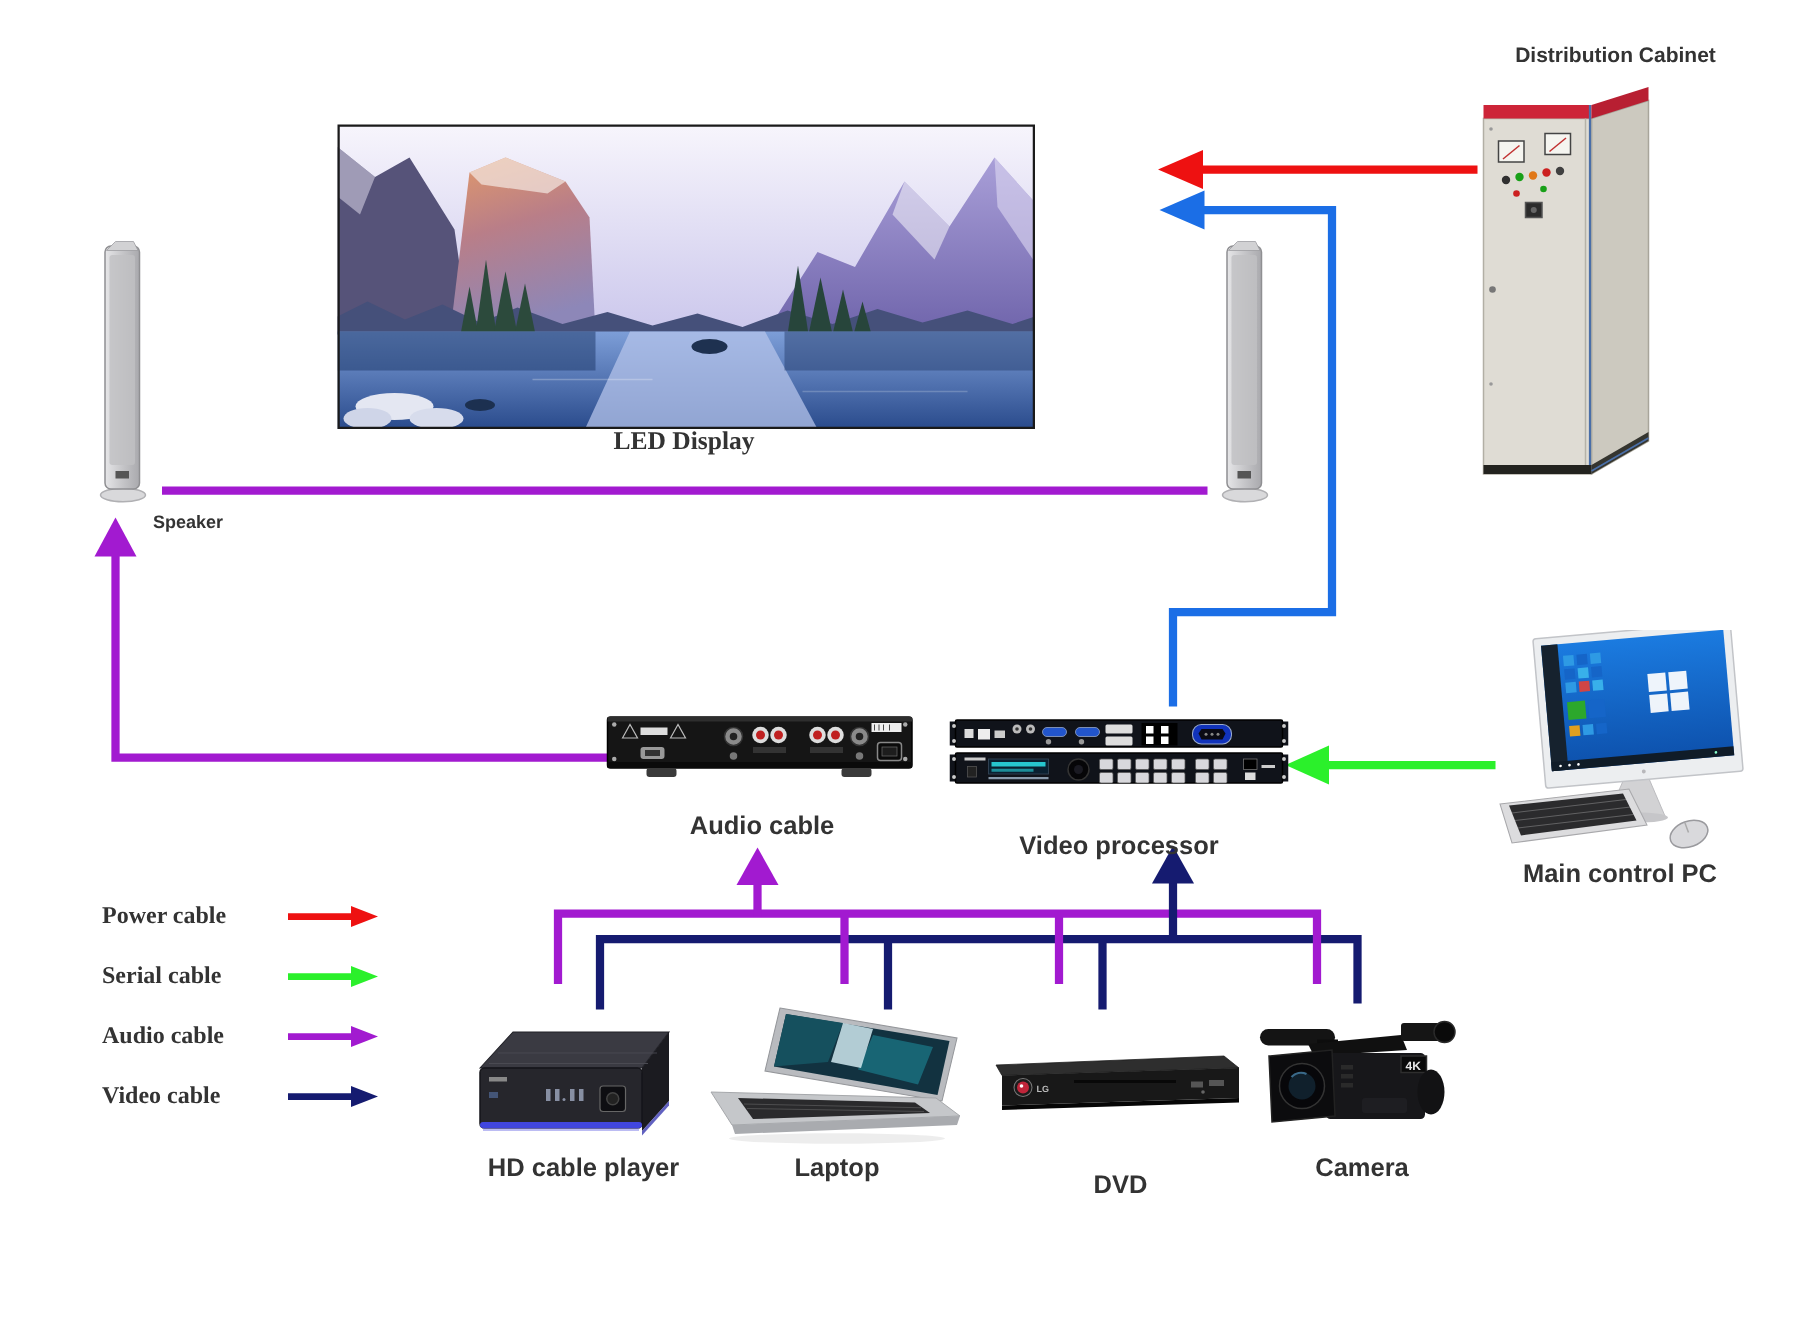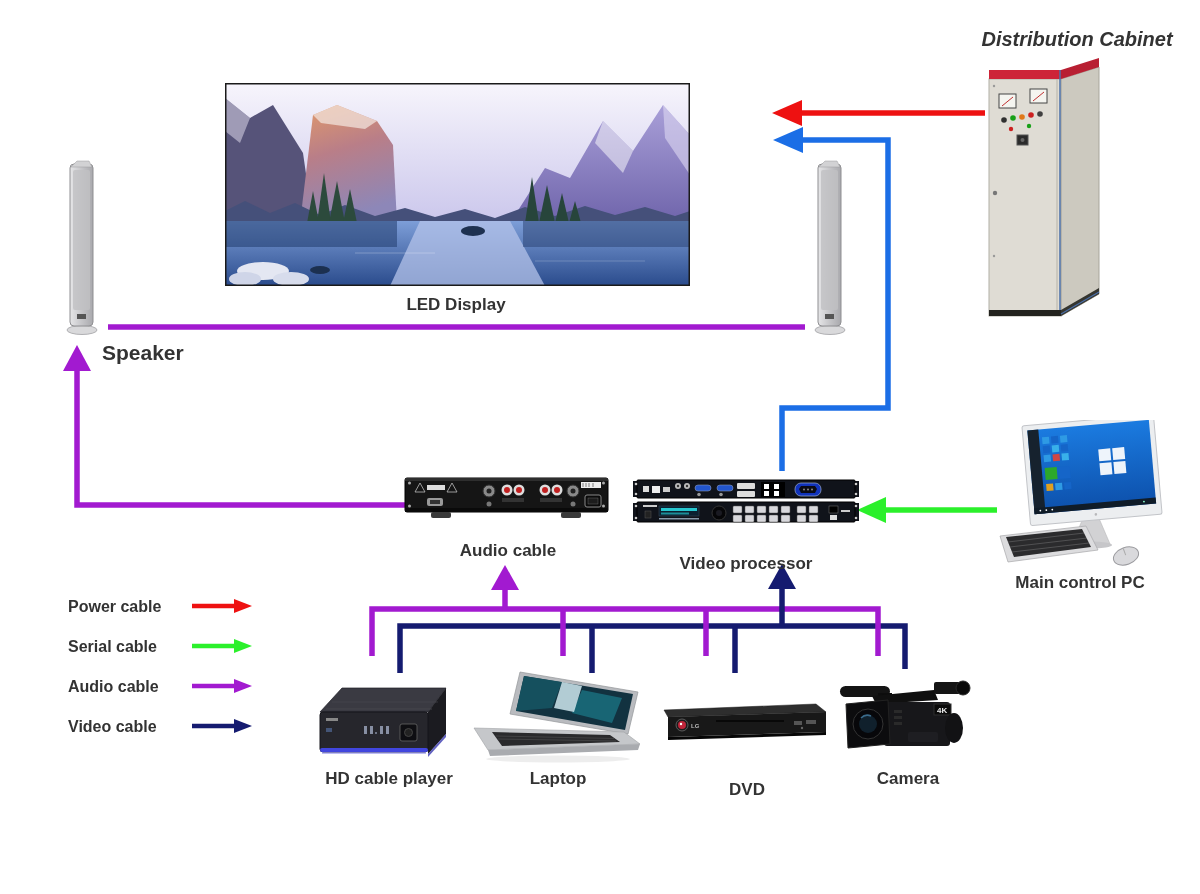--- a/index.html
+++ b/index.html
@@ -2,33 +2,33 @@
 <html style="--c-power: #ee1111; --c-cat5: #1b6ee6; --c-audio: #a21ad0; --c-serial: #2bf02b; --c-video: #151b70; --c-text: #333333; --c-background: #ffffff;"><head>
 <meta charset="utf-8">
 <style>
   html,body{margin:0;padding:0;background:#fff;}
   .canvas{position:relative;width:1200px;height:894px;background:#fff;overflow:hidden;
           font-family:"Liberation Sans",sans-serif;}
   .dev{position:absolute;}
   .dev svg{display:block;width:100%;height:100%;}
   .lbl{position:absolute;font-weight:bold;color:var(--c-text,#333);font-size:17px;
        white-space:nowrap;transform:translateX(-50%);}
-  .lbl.small{font-size:21px;}
+  .lbl.small{font-size:12px;}
   .lbl.noshift{transform:none;}
   #wires{position:absolute;left:0;top:0;z-index:1;}
   .dev{z-index:2;}
   .lbl{z-index:3;}
   .cable{fill:none;stroke-width:5.5;stroke-linejoin:miter;}
   .st-power{stroke:var(--c-power,#ee1111);} .fl-power{fill:var(--c-power,#ee1111);}
   .st-cat5{stroke:var(--c-cat5,#1b6ee6);}   .fl-cat5{fill:var(--c-cat5,#1b6ee6);}
   .st-audio{stroke:var(--c-audio,#a21ad0);} .fl-audio{fill:var(--c-audio,#a21ad0);}
   .st-serial{stroke:var(--c-serial,#2bf02b);} .fl-serial{fill:var(--c-serial,#2bf02b);}
   .st-video{stroke:var(--c-video,#151b70);} .fl-video{fill:var(--c-video,#151b70);}
   .legend{position:absolute;left:68px;top:598px;z-index:3;}
-  .legend-row{display:flex;align-items:flex-start;height:26px;margin-bottom:14px;}
+  .legend-row{display:flex;align-items:center;height:26px;margin-bottom:14px;font-family:Liberation Serif, serif;}
   .legend-row .ltext{width:122px;font-weight:bold;font-size:16px;color:var(--c-text,#333);}
   .legend-row svg{display:block;}
 </style>
 </head>
 <body>
 
 <div class="canvas">
 
   <svg id="wires" width="1200" height="894" viewBox="0 0 1200 894">
 
@@ -424,22 +424,22 @@
       <rect x="96" y="34" width="17" height="11" fill="#0a0a0a" stroke="#2e2e2e"></rect>
       <text x="99" y="43" font-size="8" font-weight="bold" fill="#e8e8e8" font-family="Liberation Sans, sans-serif">4K</text>
       <rect x="56" y="40" width="8" height="3" fill="#2a2a2a"></rect>
       <rect x="56" y="46" width="8" height="3" fill="#2a2a2a"></rect>
       <rect x="56" y="52" width="8" height="3" fill="#2a2a2a"></rect>
       <ellipse cx="116" cy="58" rx="9" ry="15" fill="#121214"></ellipse>
       <rect x="70" y="62" width="30" height="10" rx="2" fill="#1e1e22"></rect>
     </svg>
   </div>
 
-  <div class="lbl" style="left:1077px;top:28px;font-size:20px;font-style:italic;">Distribution Cabinet</div>
-  <div class="lbl" style="left:456px;top:295px;">LED Display</div>
+  <div class="lbl" style="left:1077px;top:28px;font-size:14px;">Distribution Cabinet</div>
+  <div class="lbl" style="left:456px;top:284px;font-family:Liberation Serif, serif;">LED Display</div>
   <div class="lbl small noshift" style="left:102px;top:341px;">Speaker</div>
   <div class="lbl" style="left:508px;top:541px;">Audio cable</div>
   <div class="lbl" style="left:746px;top:554px;">Video processor</div>
   <div class="lbl" style="left:1080px;top:573px;">Main control PC</div>
   <div class="lbl" style="left:389px;top:769px;">HD cable player</div>
   <div class="lbl" style="left:558px;top:769px;">Laptop</div>
   <div class="lbl" style="left:747px;top:780px;">DVD</div>
   <div class="lbl" style="left:908px;top:769px;">Camera</div>
 
   <div class="legend">

